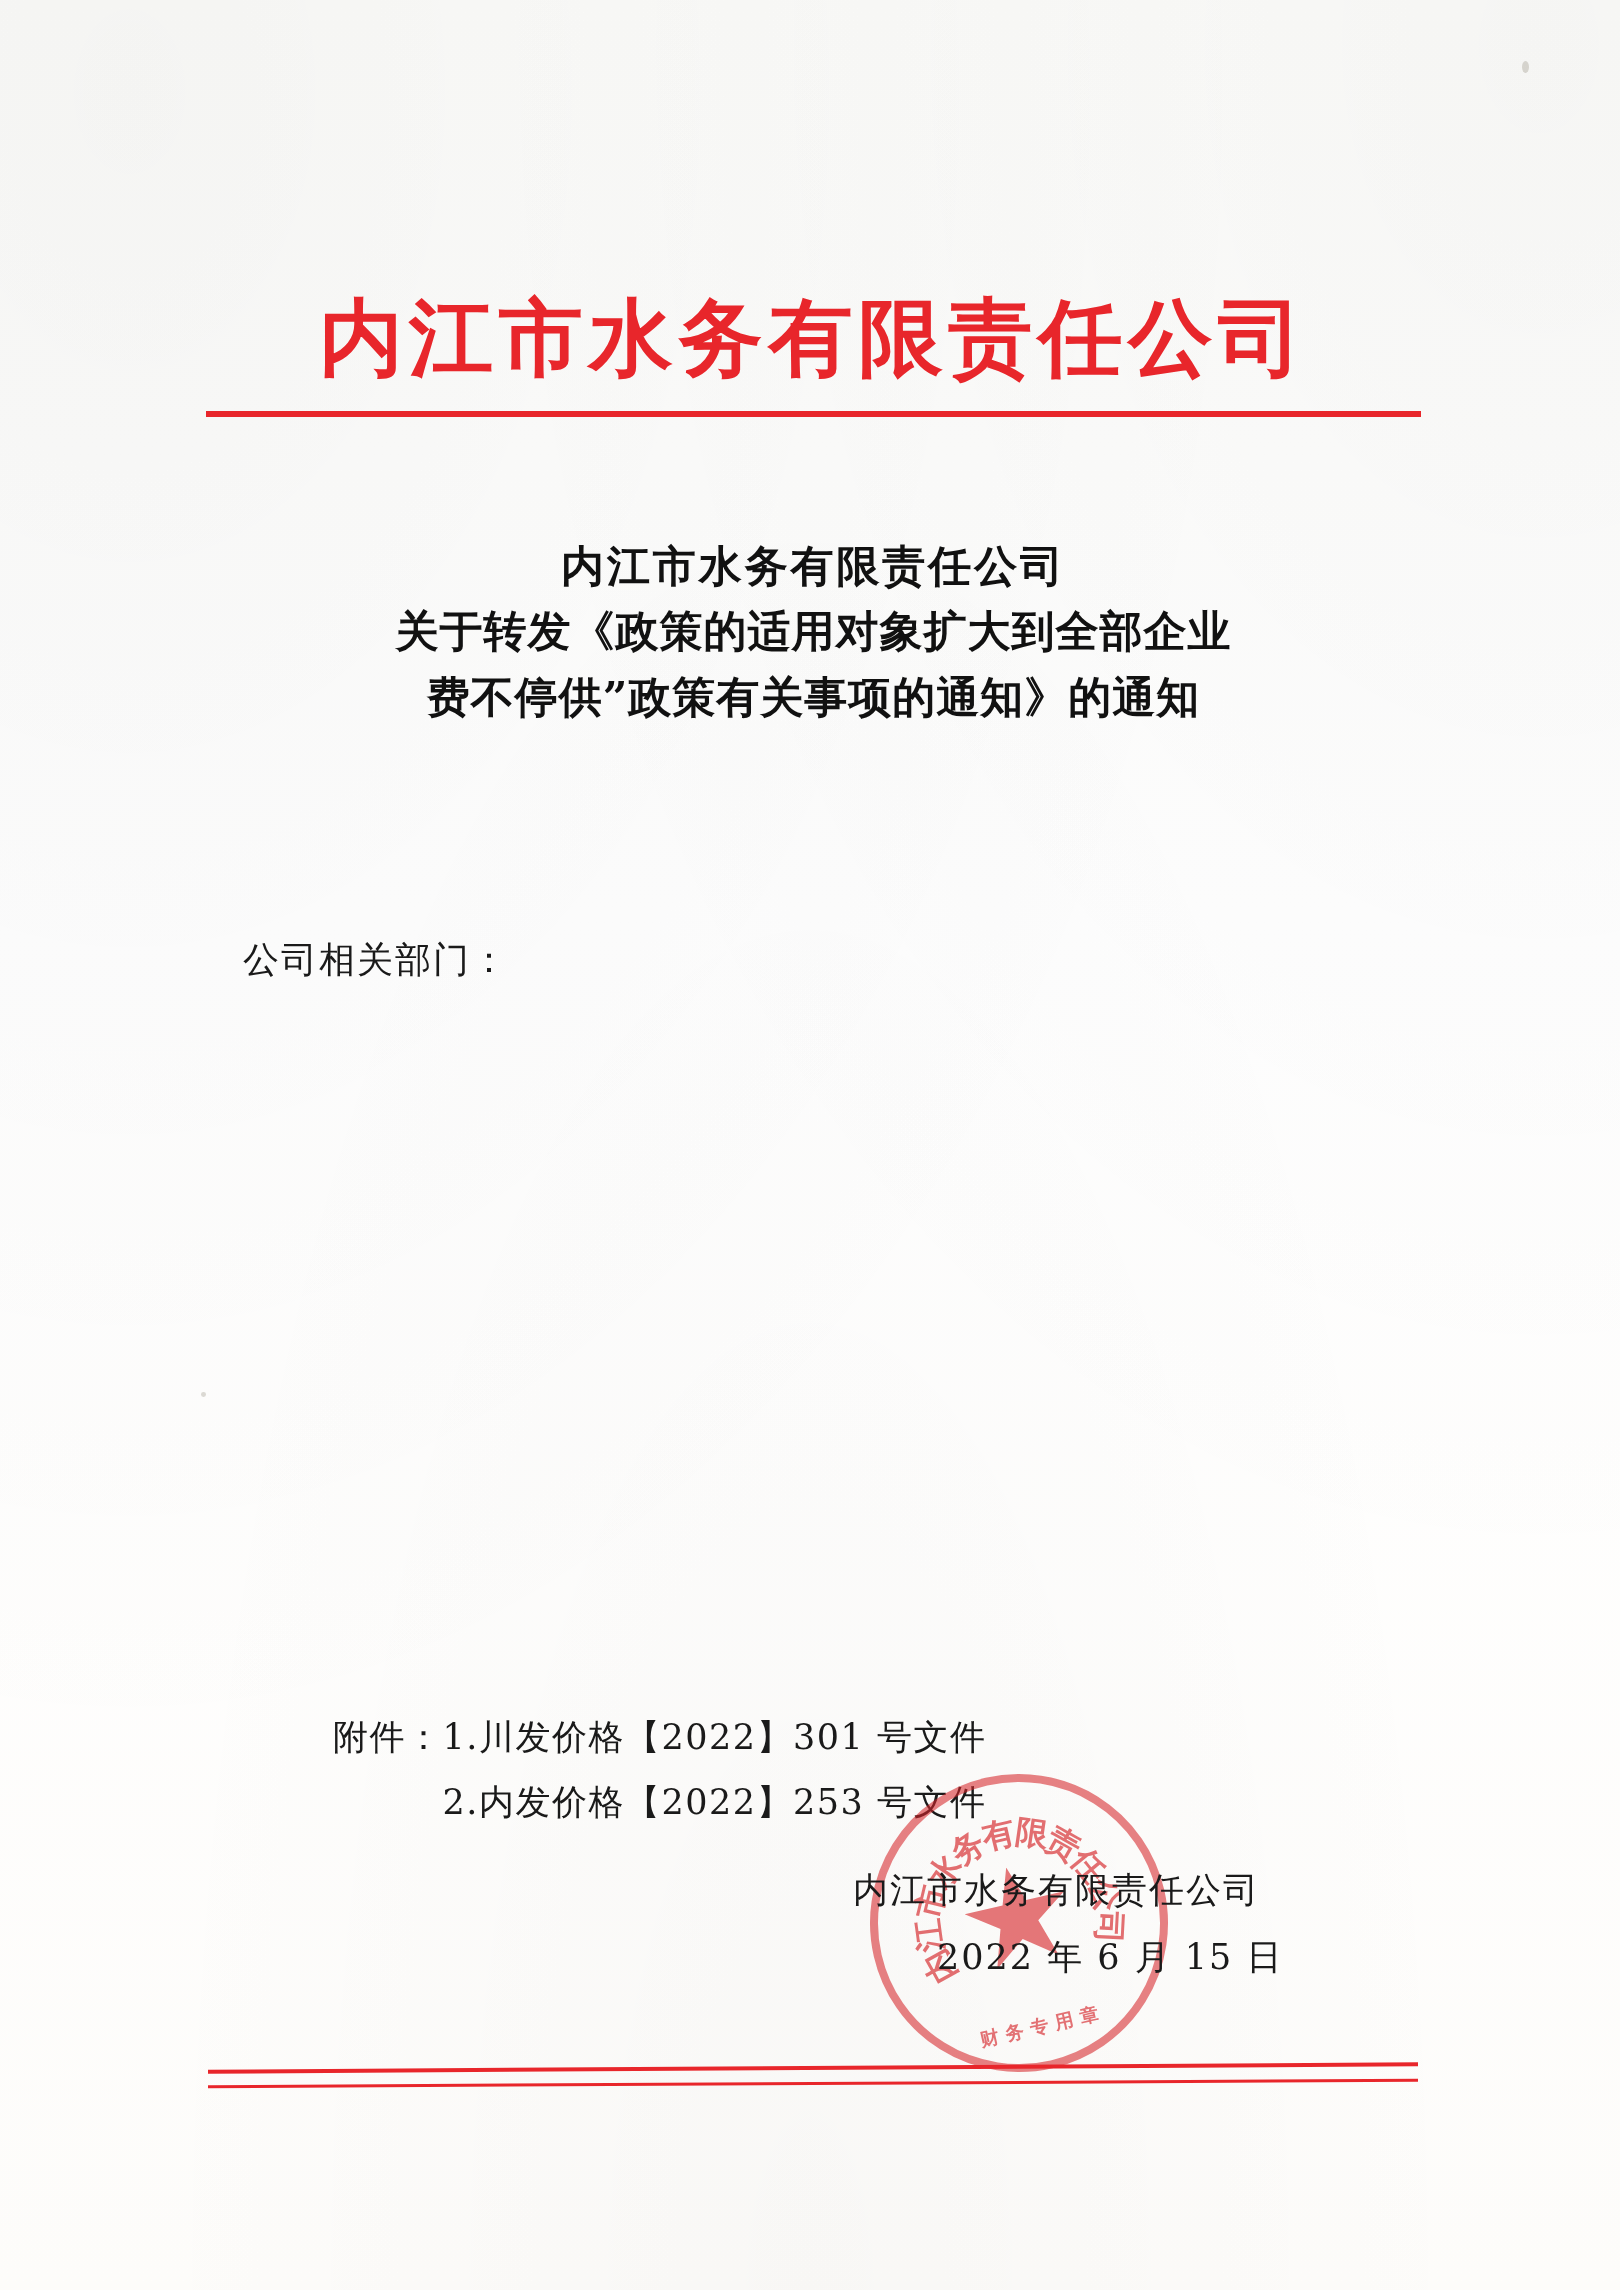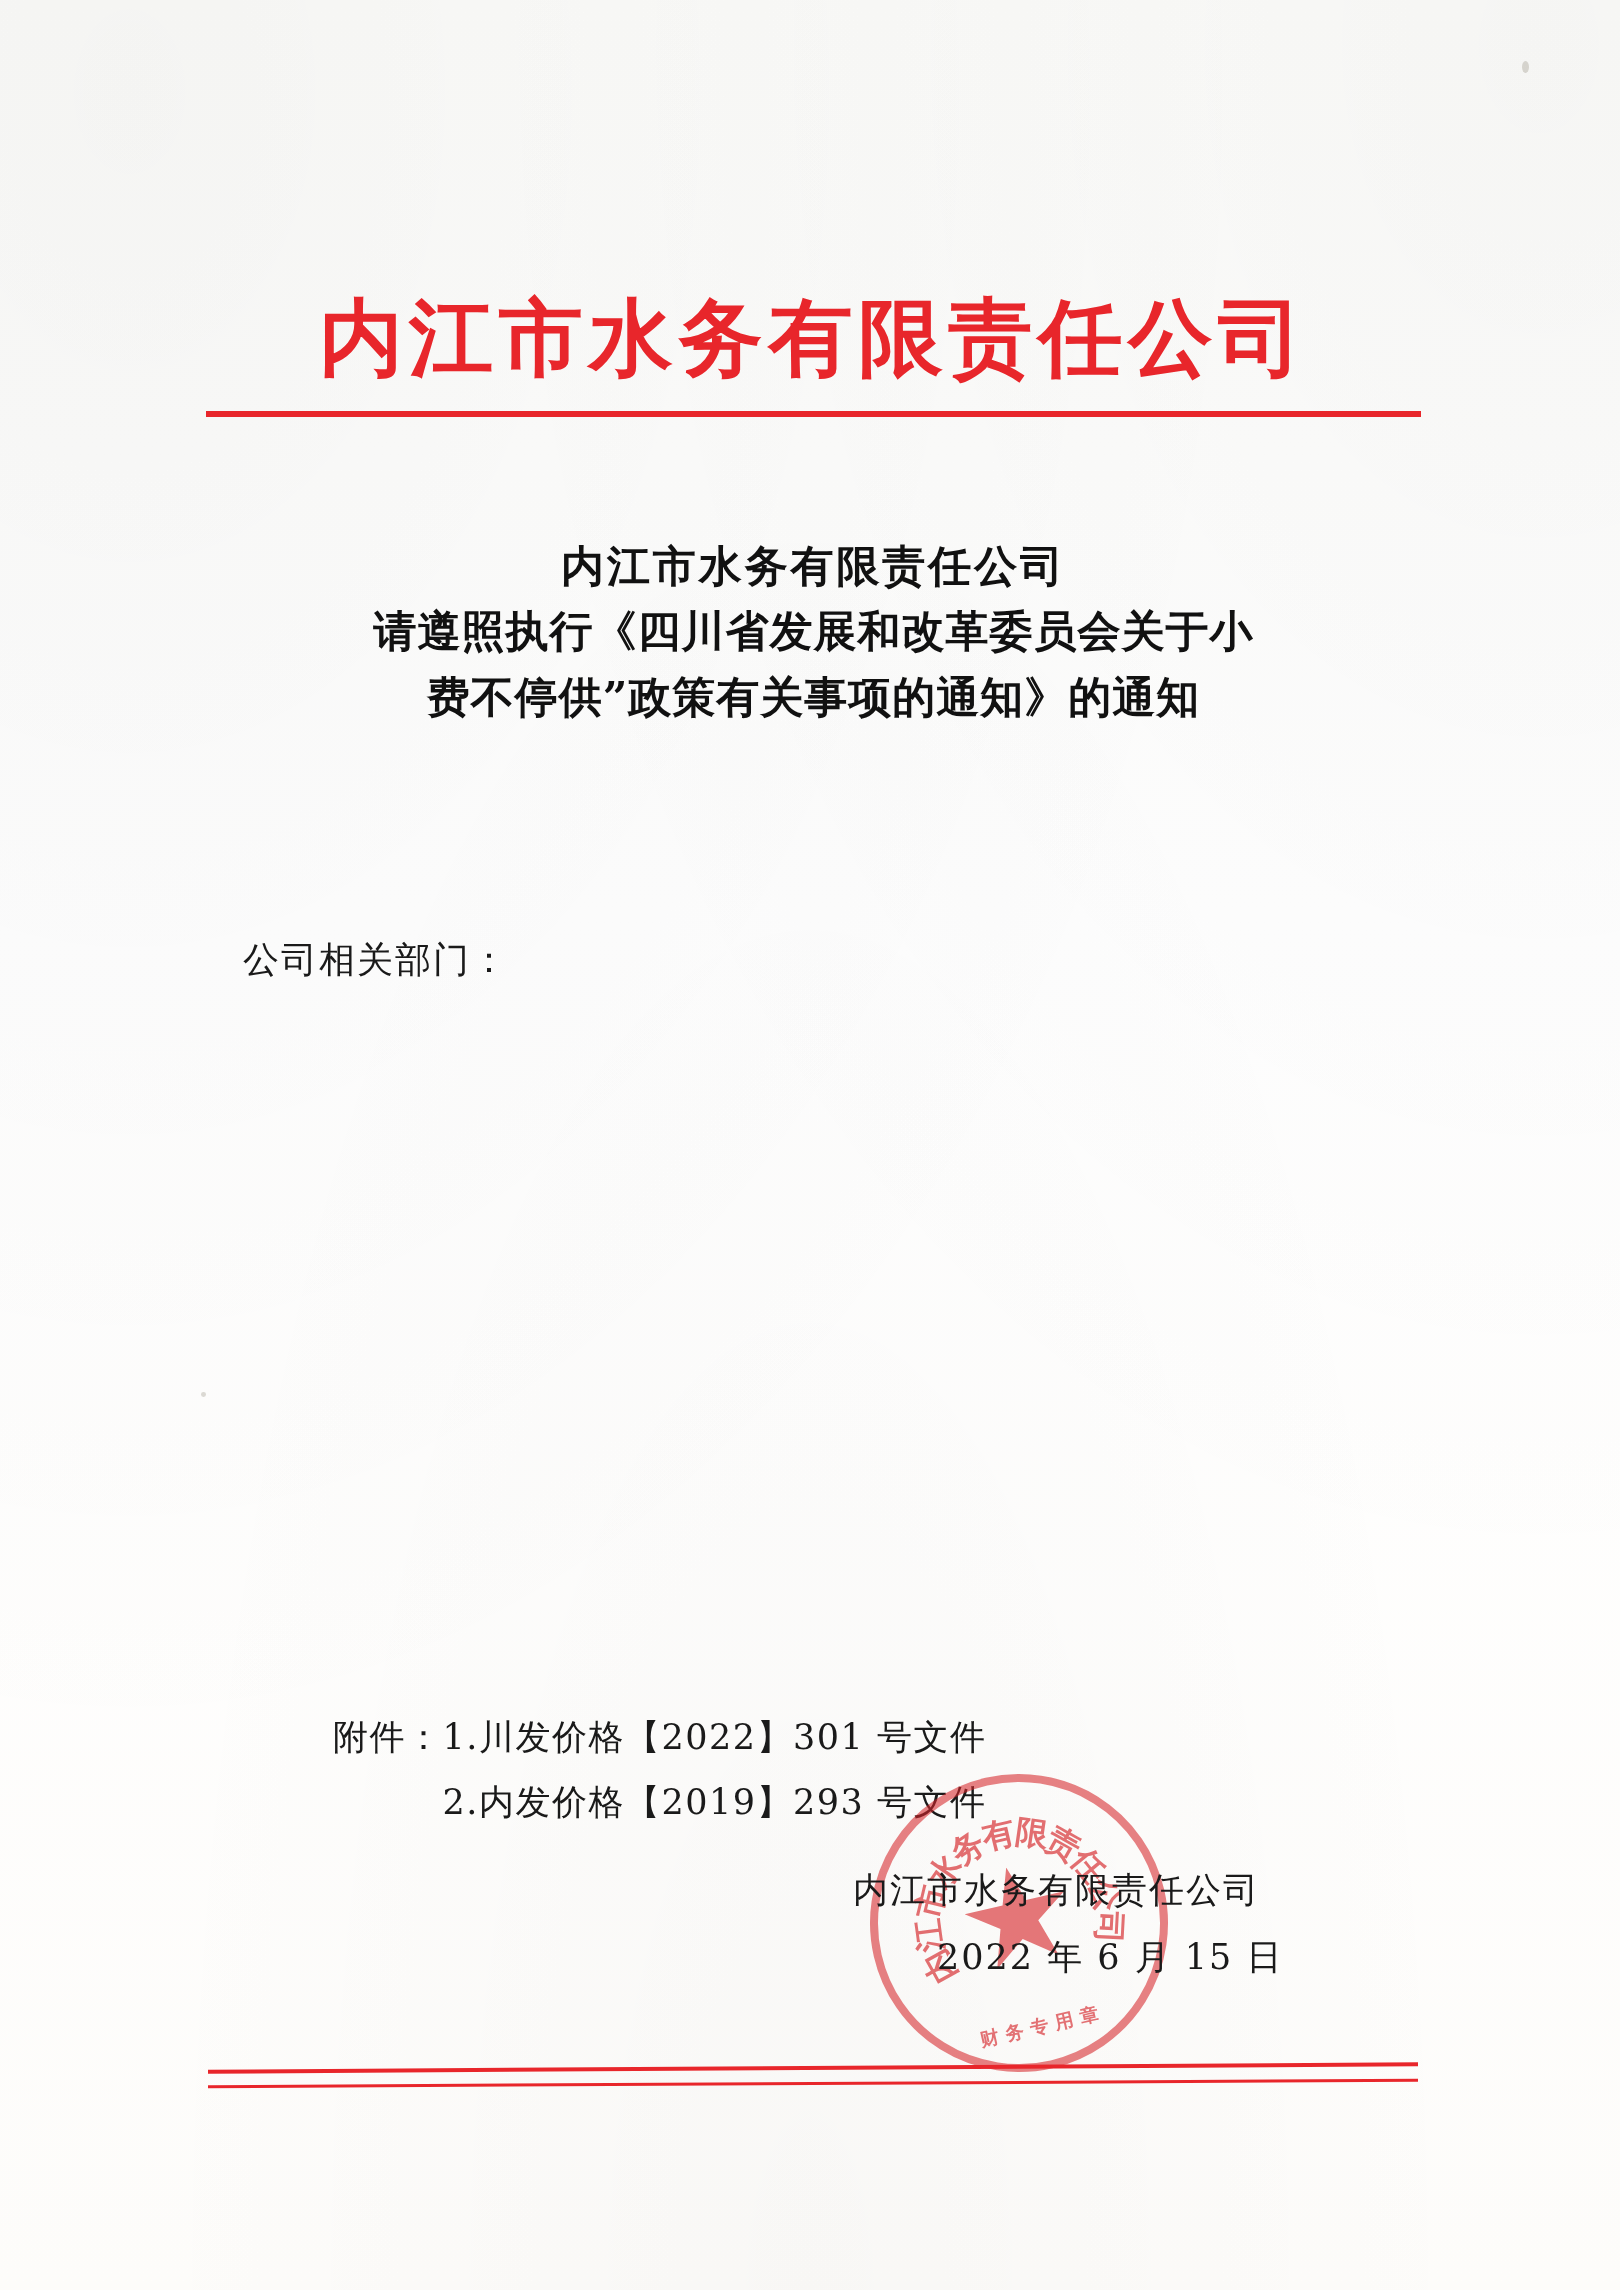--- a/index.html
+++ b/index.html
@@ -218,30 +218,30 @@
 
   <div class="content">
 
     <div class="letterhead">
       <div class="letterhead-title">内江市水务有限责任公司</div>
       <div class="letterhead-rule"></div>
     </div>
 
     <div class="doc-title">
       <span class="line l1">内江市水务有限责任公司</span>
-      <span class="line">请遵照执行《四川省发展和改革委员会关于小</span>
+      <span class="line">关于转发《政策的适用对象扩大到全部企业</span>
       <span class="line">费不停供”政策有关事项的通知》的通知</span>
     </div>
 
     <div class="salutation">公司相关部门：</div>
 
 
     <div class="attachments">
       <div class="att-line">附件：1.川发价格【2022】301 号文件</div>
-      <div class="att-line second">2.内发价格【2019】293 号文件</div>
+      <div class="att-line second">2.内发价格【2022】253 号文件</div>
     </div>
 
     <div class="seal">
       <div class="seal-inner">
         <div class="seal-text-top" style="letter-spacing: 0px; top: 50%; left: 50%; right: auto; width: 0px; height: 0px;">
             <span class="seal-arc-char" style="transform: rotate(-106deg) translate(-0.5em, -110px) rotate(0deg);">内</span>
             <span class="seal-arc-char" style="transform: rotate(-84.8deg) translate(-0.5em, -110px) rotate(0deg);">江</span>
             <span class="seal-arc-char" style="transform: rotate(-63.6deg) translate(-0.5em, -110px) rotate(0deg);">市</span>
             <span class="seal-arc-char" style="transform: rotate(-42.4deg) translate(-0.5em, -110px) rotate(0deg);">水</span>
             <span class="seal-arc-char" style="transform: rotate(-21.2deg) translate(-0.5em, -110px) rotate(0deg);">务</span>

